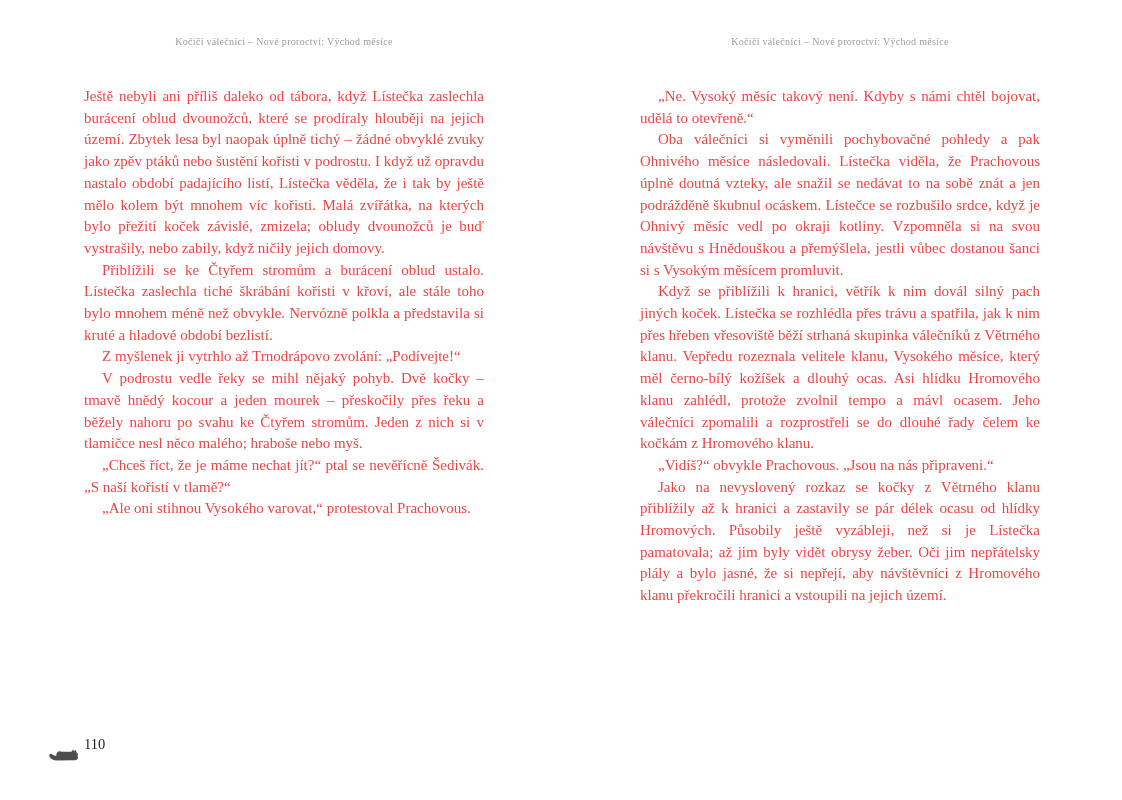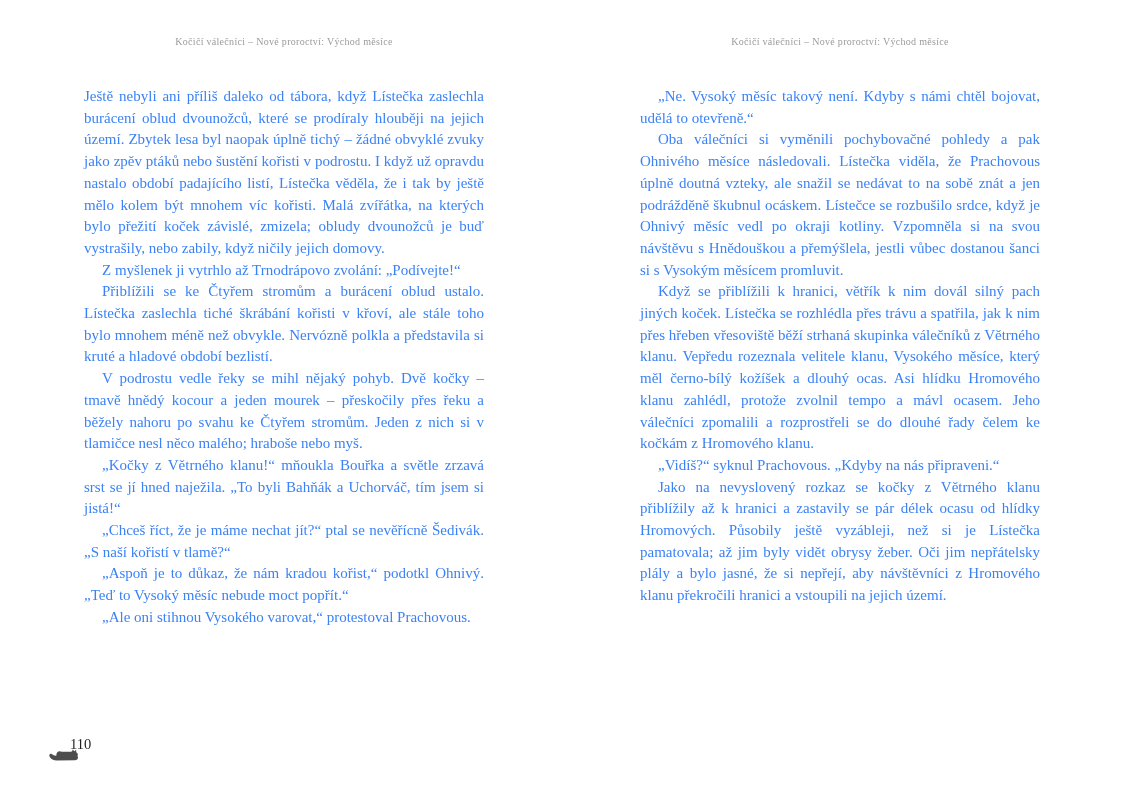--- a/index.html
+++ b/index.html
@@ -34,21 +34,21 @@
     letter-spacing: 0.3px;
     white-space: nowrap;
   }
   .text-block {
     position: absolute;
     top: 86px;
     left: 0;
     width: 100%;
     font-size: 15px;
     line-height: 21.7px;
-    color: #3b82f6;
+    color: #ef4444;
     text-align: justify;
     text-justify: inter-word;
   }
   .text-block p {
     text-indent: 18px;
     margin: 0;
   }
   .text-block p.no-indent {
     text-indent: 0;
   }
@@ -61,53 +61,51 @@
   }
   .cat-logo {
     position: absolute;
     left: 0;
     top: 14px;
     width: 32px;
     height: 16px;
   }
   .page-number {
     position: absolute;
-    left: 22px;
+    left: 36px;
     top: 2px;
     font-size: 14.5px;
     color: #1f1f1f;
     font-family: "Liberation Serif", "DejaVu Serif", serif;
   }
 </style>
 </head>
 <body>
 
 <div class="spread">
 
   <div class="page left">
     <div class="running-header">Kočičí válečníci – Nové proroctví: Východ měsíce</div>
     <div class="text-block">
       <p class="no-indent">Ještě nebyli ani příliš daleko od tábora, když Lístečka zaslechla burácení oblud dvounožců, které se prodíraly hlouběji na jejich území. Zbytek lesa byl naopak úplně tichý – žádné obvyklé zvuky jako zpěv ptáků nebo šustění kořisti v podrostu. I když už opravdu nastalo období padajícího listí, Lístečka věděla, že i tak by ještě mělo kolem být mnohem víc kořisti. Malá zvířátka, na kterých bylo přežití koček závislé, zmizela; obludy dvounožců je buď vystrašily, nebo zabily, když ničily jejich domovy.</p>
+      <p>Přiblížili se ke Čtyřem stromům a burácení oblud ustalo. Lístečka zaslechla tiché škrábání kořisti v křoví, ale stále toho bylo mnohem méně než obvykle. Nervózně polkla a představila si kruté a hladové období bezlistí.</p>
       <p>Z myšlenek ji vytrhlo až Trnodrápovo zvolání: „Podívejte!“</p>
-      <p>Přiblížili se ke Čtyřem stromům a burácení oblud ustalo. Lístečka zaslechla tiché škrábání kořisti v křoví, ale stále toho bylo mnohem méně než obvykle. Nervózně polkla a představila si kruté a hladové období bezlistí.</p>
       <p>V podrostu vedle řeky se mihl nějaký pohyb. Dvě kočky – tmavě hnědý kocour a jeden mourek – přeskočily přes řeku a běžely nahoru po svahu ke Čtyřem stromům. Jeden z nich si v tlamičce nesl něco malého; hraboše nebo myš.</p>
-      <p>„Kočky z Větrného klanu!“ mňoukla Bouřka a světle zrzavá srst se jí hned naježila. „To byli Bahňák a Uchorváč, tím jsem si jistá!“</p>
       <p>„Chceš říct, že je máme nechat jít?“ ptal se nevěřícně Šedivák. „S naší kořistí v tlamě?“</p>
-      <p>„Aspoň je to důkaz, že nám kradou kořist,“ podotkl Ohnivý. „Teď to Vysoký měsíc nebude moct popřít.“</p>
       <p>„Ale oni stihnou Vysokého varovat,“ protestoval Prachovous.</p>
     </div>
   </div>
 
   <div class="page right">
     <div class="running-header">Kočičí válečníci – Nové proroctví: Východ měsíce</div>
     <div class="text-block">
       <p>„Ne. Vysoký měsíc takový není. Kdyby s námi chtěl bojovat, udělá to otevřeně.“</p>
       <p>Oba válečníci si vyměnili pochybovačné pohledy a pak Ohnivého měsíce následovali. Lístečka viděla, že Prachovous úplně doutná vzteky, ale snažil se nedávat to na sobě znát a jen podrážděně škubnul ocáskem. Lístečce se rozbušilo srdce, když je Ohnivý měsíc vedl po okraji kotliny. Vzpomněla si na svou návštěvu s Hnědouškou a přemýšlela, jestli vůbec dostanou šanci si s Vysokým měsícem promluvit.</p>
       <p>Když se přiblížili k hranici, větřík k nim dovál silný pach jiných koček. Lístečka se rozhlédla přes trávu a spatřila, jak k nim přes hřeben vřesoviště běží strhaná skupinka válečníků z Větrného klanu. Vepředu rozeznala velitele klanu, Vysokého měsíce, který měl černo-bílý kožíšek a dlouhý ocas. Asi hlídku Hromového klanu zahlédl, protože zvolnil tempo a mávl ocasem. Jeho válečníci zpomalili a rozprostřeli se do dlouhé řady čelem ke kočkám z Hromového klanu.</p>
-      <p>„Vidíš?“ syknul Prachovous. „Kdyby na nás připraveni.“</p>
+      <p>„Vidíš?“ obvykle Prachovous. „Jsou na nás připraveni.“</p>
       <p>Jako na nevyslovený rozkaz se kočky z Větrného klanu přiblížily až k hranici a zastavily se pár délek ocasu od hlídky Hromových. Působily ještě vyzábleji, než si je Lístečka pamatovala; až jim byly vidět obrysy žeber. Oči jim nepřátelsky plály a bylo jasné, že si nepřejí, aby návštěvníci z Hromového klanu překročili hranici a vstoupili na jejich území.</p>
     </div>
   </div>
 
   <div class="footer">
     <span class="cat-logo">
       <svg viewBox="0 0 36 18" width="32" height="16" aria-hidden="true">
         <path d="M2 10 C0.5 7.5 2.5 5.5 4.5 7 C6 8 7.5 9 9.5 8.5 C9 5.5 11 3.5 14 3.8 C18 4.2 24 4.5 27 4 L27.8 1.6 L29.6 3.7 L31.6 2.1 L31.8 4.8 C33.5 5.8 34.2 7.5 33.1 9 C34.6 11 33.5 13.5 30.5 13.8 L10 14 C6 14 3.5 12.5 2 10 Z" fill="#4d4d4d"></path>
       </svg>
     </span>

